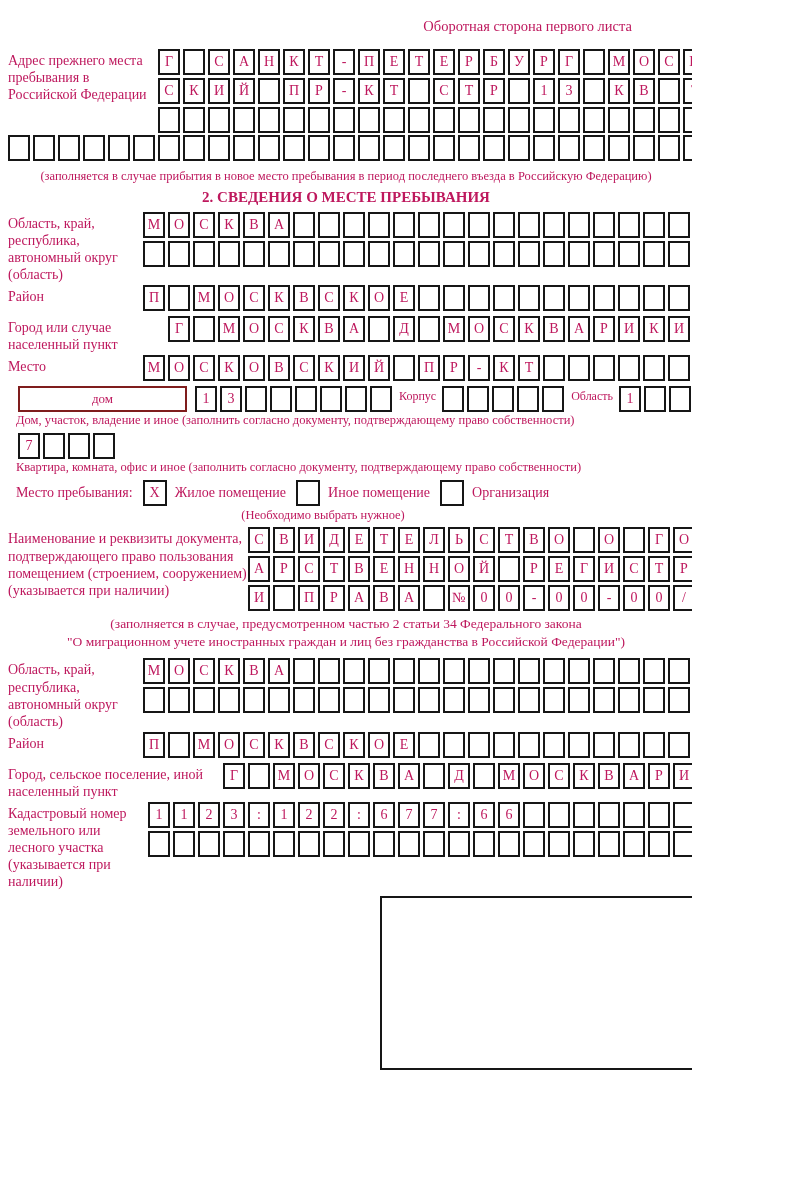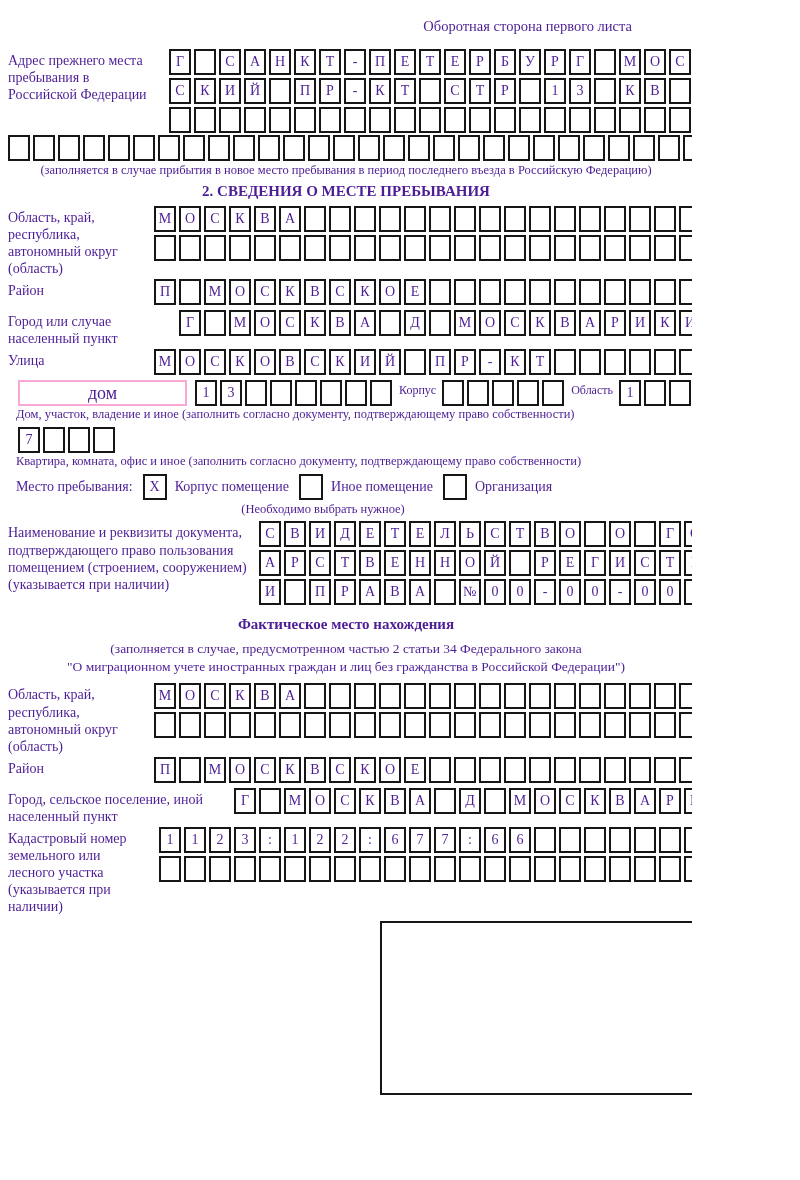--- a/index.html
+++ b/index.html
@@ -1,32 +1,32 @@
 <!DOCTYPE html>
 <html><head>
 <meta charset="utf-8">
 <style>
   html,body{margin:0;padding:0;background:#fff;}
-  .page{width:692px;height:1180px;box-sizing:border-box;background:#ffffff;color:#4c1d95;
+  .page{width:692px;height:1180px;box-sizing:border-box;background:#ffffff;color:#be185d;
         font-family:"Liberation Serif", serif; padding:10px 8px 0 8px; overflow:hidden;}
   .back-note{text-align:right; font-size:14.5px; padding:8px 52px 14px 0;}
-  .field{display:flex; align-items:flex-start; margin-bottom:2px;gap:11px;}
+  .field{display:flex; align-items:flex-start; margin-bottom:2px;}
   .flabel{font-size:14px; line-height:1.22; flex:none; padding-top:3px;}
   .w150{width:150px;} .w135{width:135px;} .w160{width:160px;} .w215{width:215px;} .w240{width:240px;} .w140{width:140px;}
   .rows{flex:1;}
   .boxrow{display:flex; margin-bottom:3px;}
   .cell{display:inline-flex; align-items:center; justify-content:center; flex:none;
         width:18px; height:22px; border:2px solid #161616; margin-right:3px;
         font-size:14px; background:#fff;}
   .fullrow{margin:0 0 2px 0;}
-  .note{font-size:12.5px; text-align:center; margin:2px 0 5px;}
+  .note{font-size:12.5px; text-align:center; margin:8px 0 5px;}
   .sec-title{font-size:15px; font-weight:bold; text-align:center; margin:4px 0 6px;}
   .hrow{display:flex; align-items:flex-start; margin:2px 0 1px 10px;}
   .named-box{display:inline-flex; align-items:center; justify-content:center; flex:none;
-        height:22px; border:2px solid #f9a8d4; font-size:18px; margin-right:8px;}
+        height:22px; border:2px solid #7f1d1d; font-size:13px; margin-right:8px;}
   .nb-dom{width:165px;} .nb-kv{width:200px;}
   .inline-label{font-size:12px; padding:3px 6px 0 4px; flex:none;}
   .note-left{font-size:12.5px; margin:0 0 5px 8px; text-align:left;}
   .stay-row{display:flex; align-items:center; font-size:14px; margin:3px 0 0 8px;}
   .cb{display:inline-flex; align-items:center; justify-content:center; width:20px; height:22px;
       border:2px solid #161616; margin:0 8px 0 10px; font-size:14px; flex:none;}
   .stay-note{font-size:12.5px; width:330px; margin-left:150px; text-align:center; margin-top:2px; margin-bottom:4px;}
   .center-note{font-size:13.5px; text-align:center; margin:0 0 2px;}
   .fact-title{font-size:15px; font-weight:bold; text-align:center; margin:8px 0 8px;}
   .stamp{width:352px; height:170px; border:2px solid #161616; margin:6px 0 4px 372px; background:#fff;}
@@ -274,21 +274,21 @@
           <span class="cell">К</span>
           <span class="cell">И</span>
           <span class="cell"></span>
           <span class="cell"></span>
           <span class="cell"></span>
         </div>
     </div>
   </div>
 
   <div class="field">
-    <div class="flabel w135">Улица</div>
+    <div class="flabel w135">Место</div>
     <div class="rows">
       <div class="boxrow">
           <span class="cell">М</span>
           <span class="cell">О</span>
           <span class="cell">С</span>
           <span class="cell">К</span>
           <span class="cell">О</span>
           <span class="cell">В</span>
           <span class="cell">С</span>
           <span class="cell">К</span>
@@ -348,21 +348,21 @@
         <span class="cell"></span>
         <span class="cell"></span>
         <span class="cell"></span>
       </span>
   </div>
   <div class="note-left">Квартира, комната, офис и иное (заполнить согласно документу, подтверждающему право собственности)</div>
 
   <div class="stay-row">
     <span>Место пребывания:</span>
     <span class="cb">X</span>
-    <span>Корпус помещение</span>
+    <span>Жилое помещение</span>
     <span class="cb"></span>
     <span>Иное помещение</span>
     <span class="cb"></span>
     <span>Организация</span>
   </div>
   <div class="stay-note">(Необходимо выбрать нужное)</div>
 
   <div class="field">
     <div class="flabel w240">Наименование и реквизиты документа, подтверждающего право пользования помещением (строением, сооружением) (указывается при наличии)</div>
     <div class="rows">
@@ -431,21 +431,20 @@
           <span class="cell">0</span>
           <span class="cell">0</span>
           <span class="cell">/</span>
           <span class="cell">0</span>
           <span class="cell">0</span>
           <span class="cell">0</span>
         </div>
     </div>
   </div>
 
-  <div class="fact-title">Фактическое место нахождения</div>
   <div class="center-note">(заполняется в случае, предусмотренном частью 2 статьи 34 Федерального закона</div>
   <div class="center-note" style="margin-bottom:8px;">"О миграционном учете иностранных граждан и лиц без гражданства в Российской Федерации")</div>
 
   <div class="field">
     <div class="flabel w135">Область, край, республика, автономный округ (область)</div>
     <div class="rows">
       <div class="boxrow">
           <span class="cell">М</span>
           <span class="cell">О</span>
           <span class="cell">С</span>

